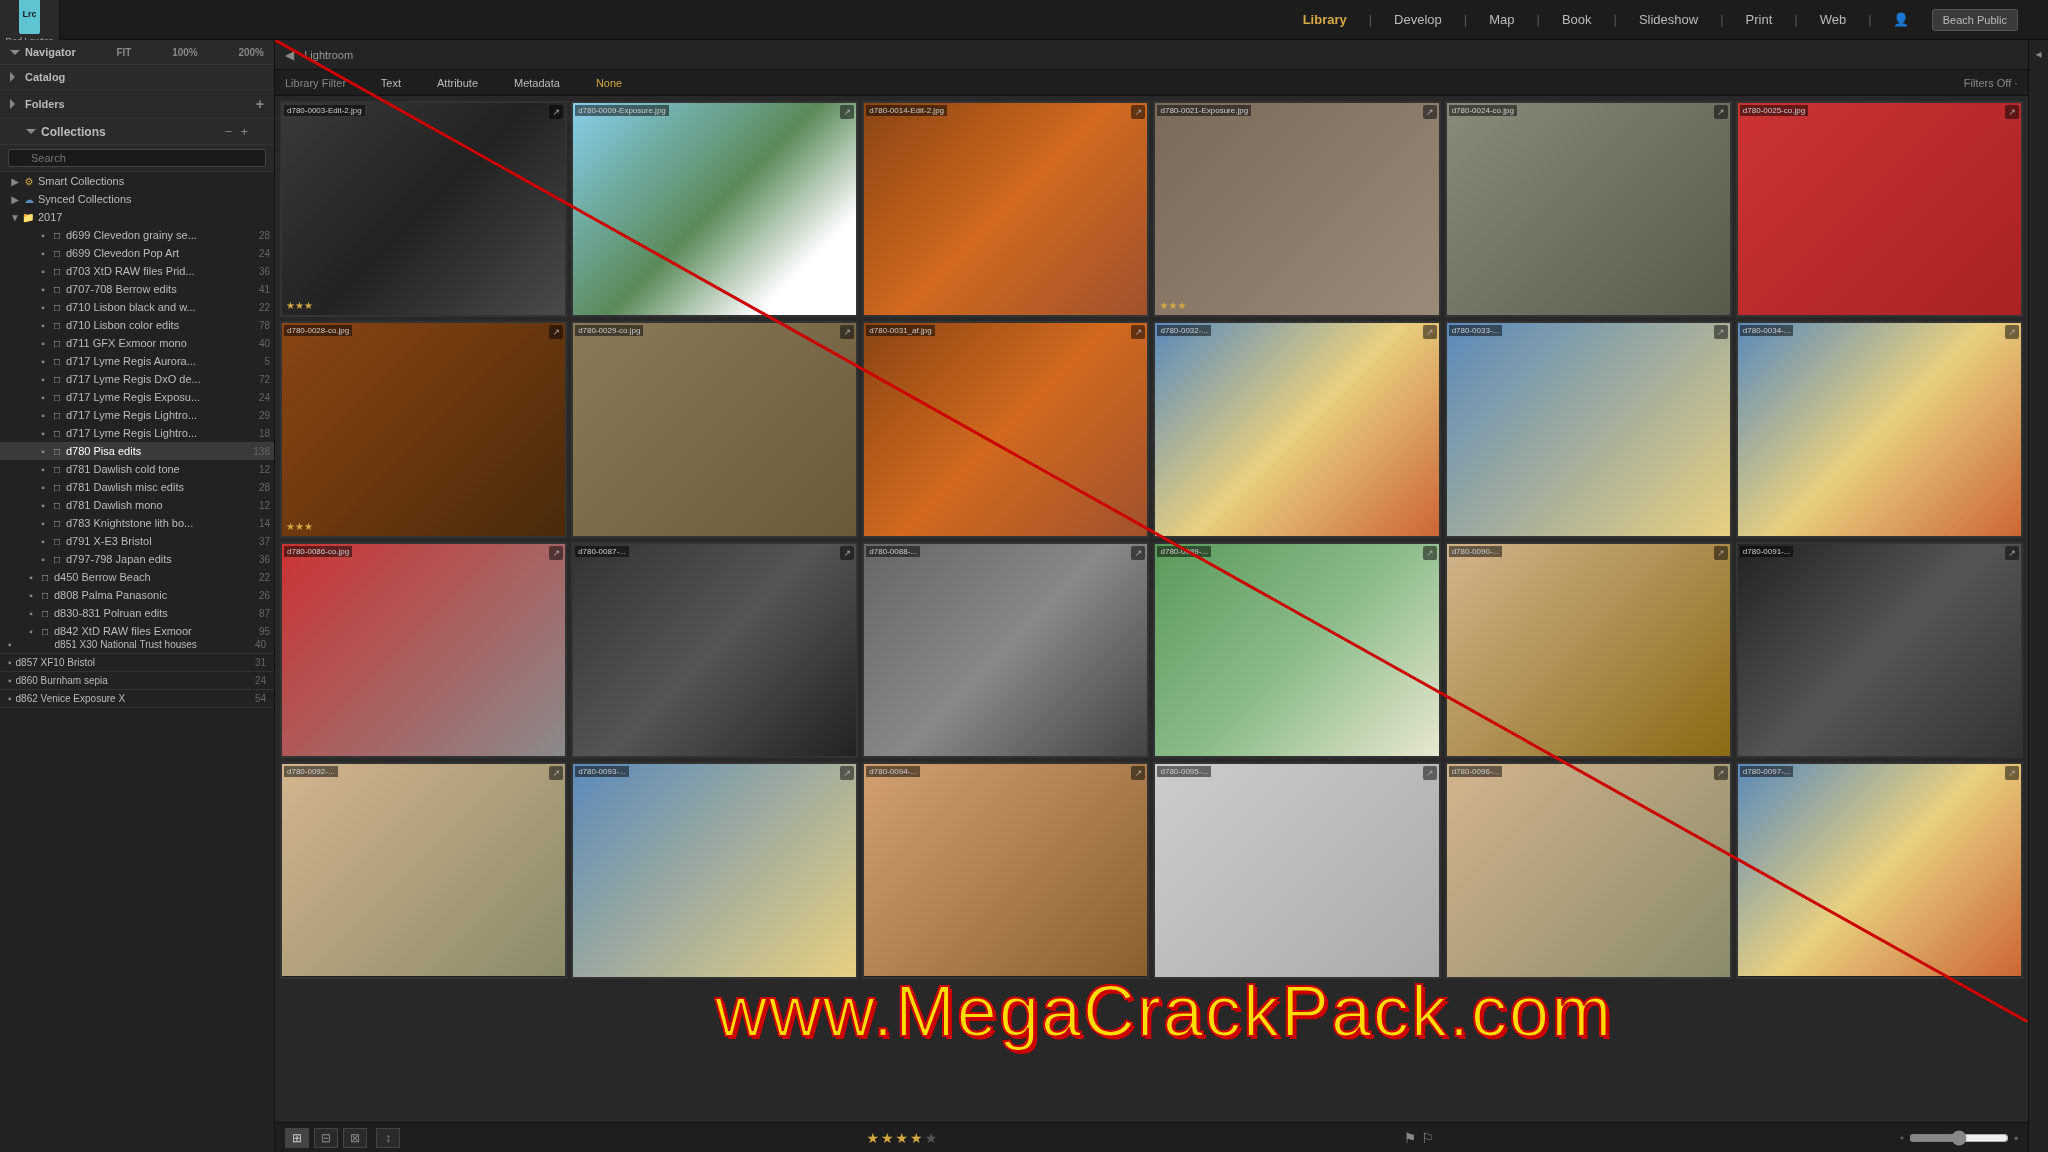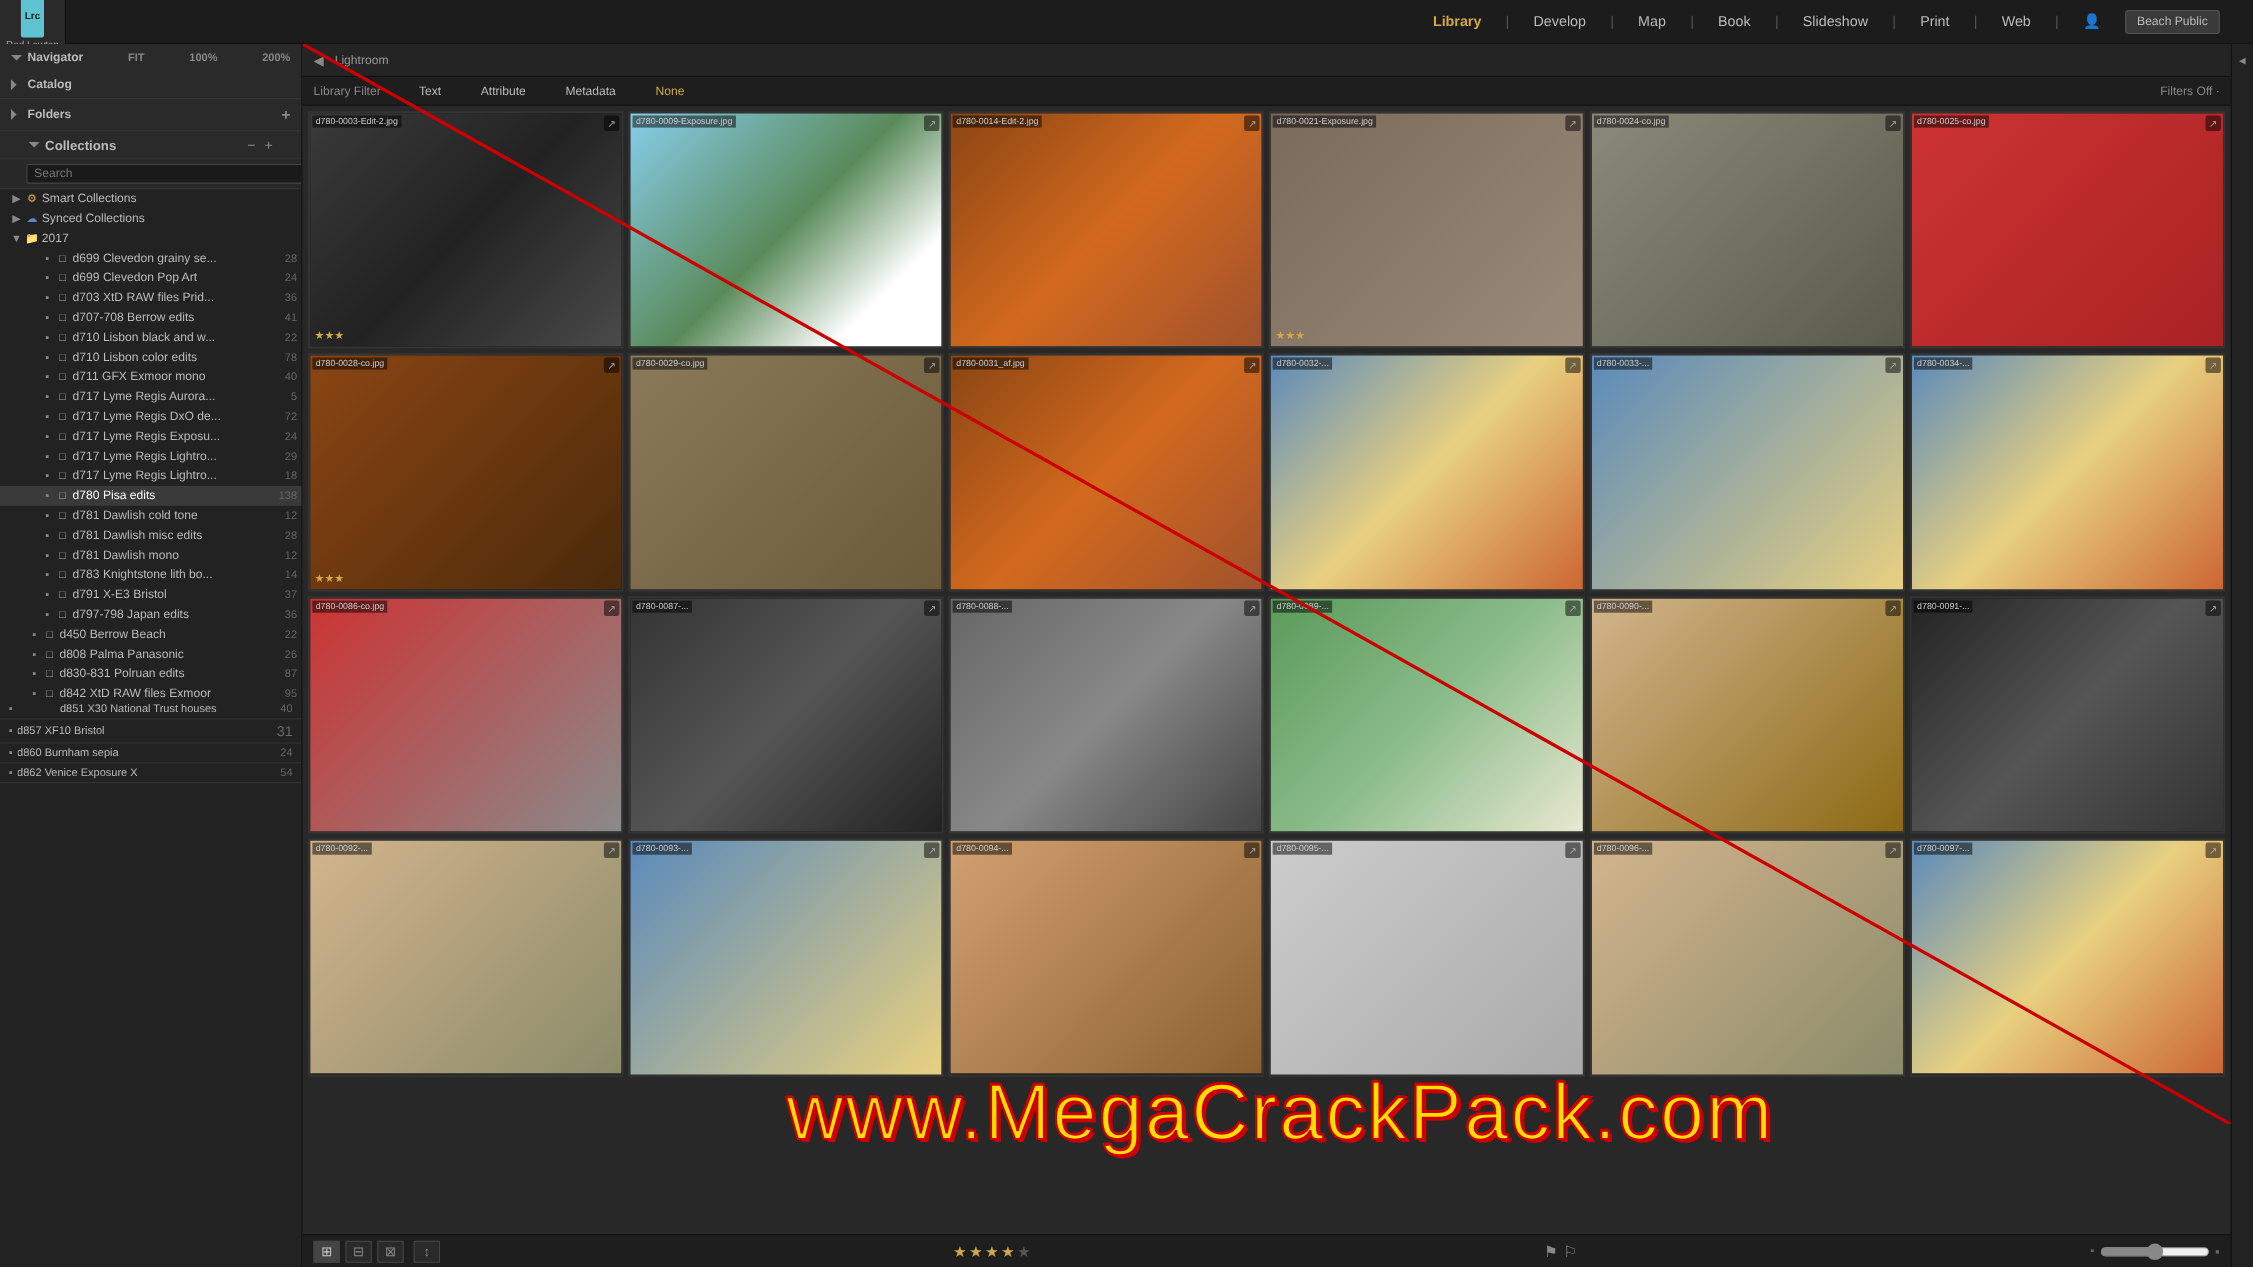--- a/index.html
+++ b/index.html
@@ -162,24 +162,23 @@
       padding: 4px 8px;
       background: #282828;
       border-bottom: 1px solid #333;
       flex-shrink: 0;
     }
     #collections-search input {
       width: 100%;
       background: #1a1a1a;
       border: 1px solid #444;
       color: #ccc;
-      padding: 2px 6px;
+      padding: 2px 22px;
       font-size: 11px;
       border-radius: 2px;
-      margin-left: 16px;
     }
 
     #collections-tree {
       flex: 1;
       overflow-y: auto;
       overflow-x: hidden;
     }
     #collections-tree::-webkit-scrollbar { width: 6px; }
     #collections-tree::-webkit-scrollbar-track { background: #222; }
     #collections-tree::-webkit-scrollbar-thumb { background: #444; }
@@ -708,21 +707,21 @@
 
     <div style="flex:1;overflow-y:auto;background:#222;" id="sidebar-items-container">
     <div style="display: flex; align-items: center; padding: 3px 8px; border-bottom: 1px solid rgb(51, 51, 51); cursor: pointer;">
       <span style="font-size:10px;color:#888;margin-right:4px;">▪</span>
       <span style="flex:1;font-size:10px;color:#bbb;overflow:hidden;text-overflow:ellipsis;white-space:nowrap;padding-left:39px;">d851 X30 National Trust houses</span>
       <span style="font-size:10px;color:#666;">40</span>
     </div>
         <div style="display: flex; align-items: center; padding: 3px 8px; border-bottom: 1px solid rgb(51, 51, 51); cursor: pointer;">
       <span style="font-size:10px;color:#888;margin-right:4px;">▪</span>
       <span style="flex:1;font-size:10px;color:#bbb;overflow:hidden;text-overflow:ellipsis;white-space:nowrap;">d857 XF10 Bristol</span>
-      <span style="font-size:13px;color:#666;">31</span>
+      <span style="font-size:10px;color:#666;">31</span>
     </div>
         <div style="display: flex; align-items: center; padding: 3px 8px; border-bottom: 1px solid rgb(51, 51, 51); cursor: pointer;">
       <span style="font-size:10px;color:#888;margin-right:4px;">▪</span>
       <span style="flex:1;font-size:10px;color:#bbb;overflow:hidden;text-overflow:ellipsis;white-space:nowrap;">d860 Burnham sepia</span>
       <span style="font-size:10px;color:#666;">24</span>
     </div>
         <div style="display: flex; align-items: center; padding: 3px 8px; border-bottom: 1px solid rgb(51, 51, 51); cursor: pointer;">
       <span style="font-size:10px;color:#888;margin-right:4px;">▪</span>
       <span style="flex:1;font-size:10px;color:#bbb;overflow:hidden;text-overflow:ellipsis;white-space:nowrap;">d862 Venice Exposure X</span>
       <span style="font-size:10px;color:#666;">54</span>

